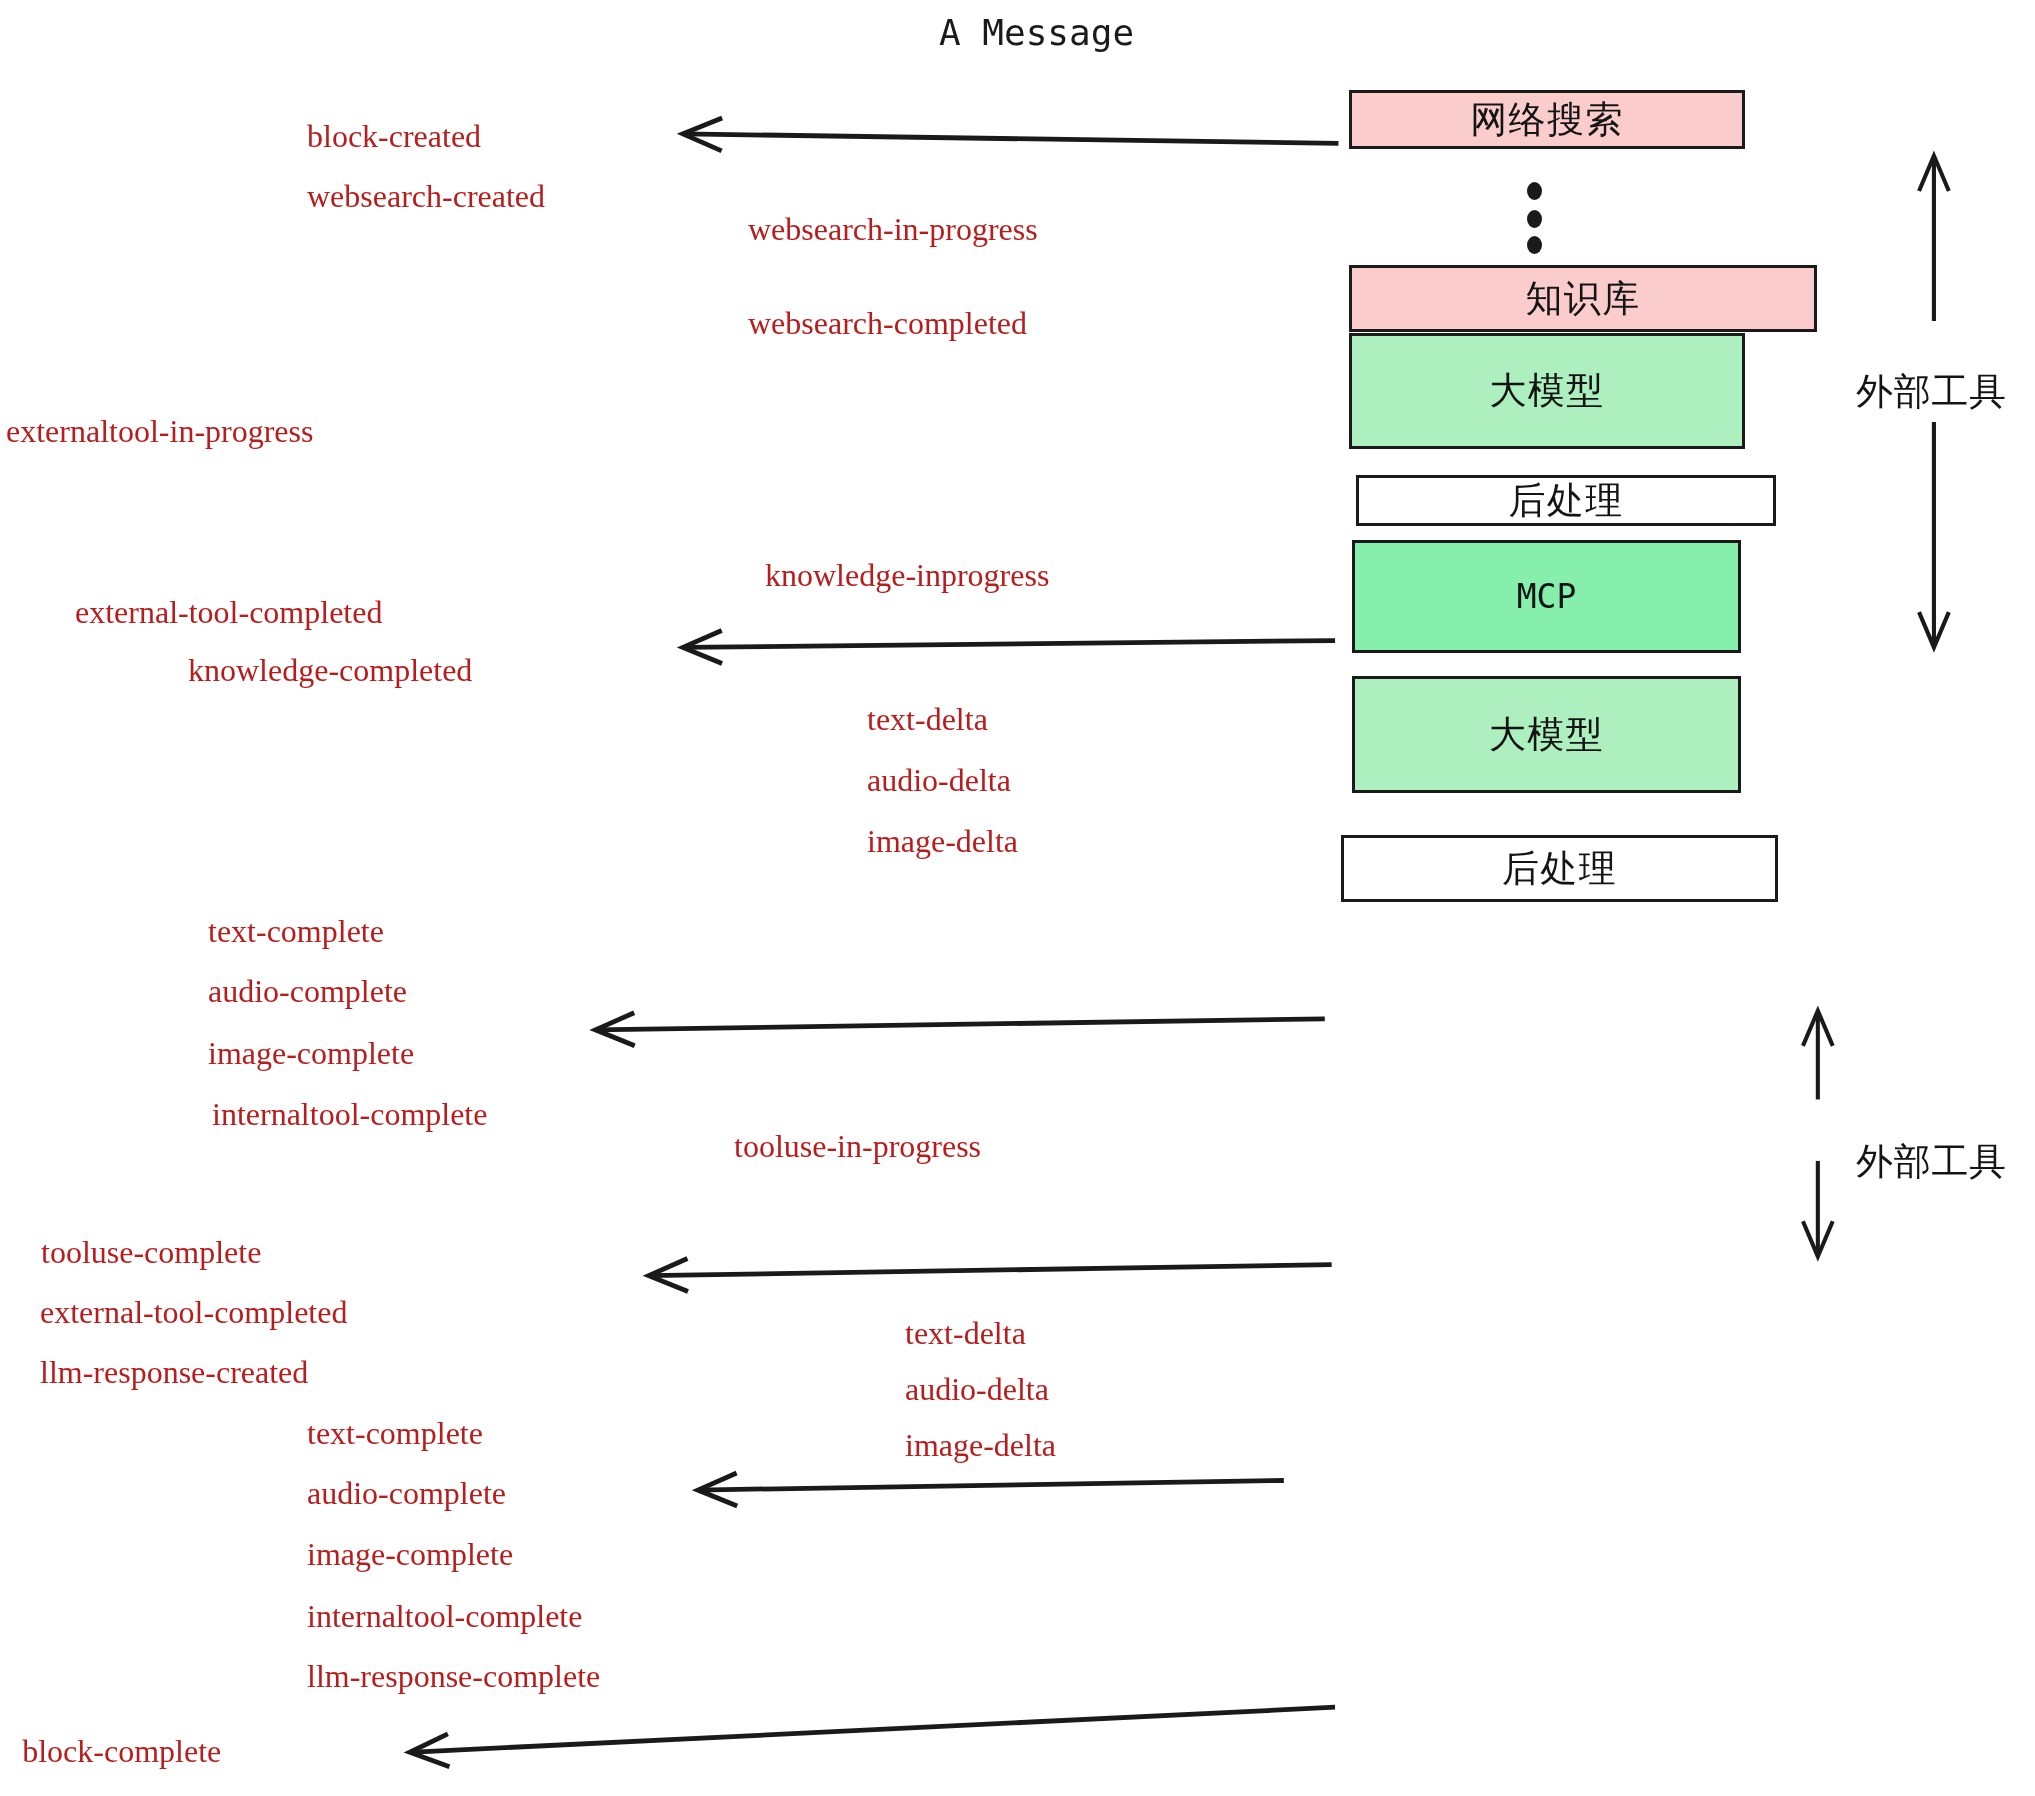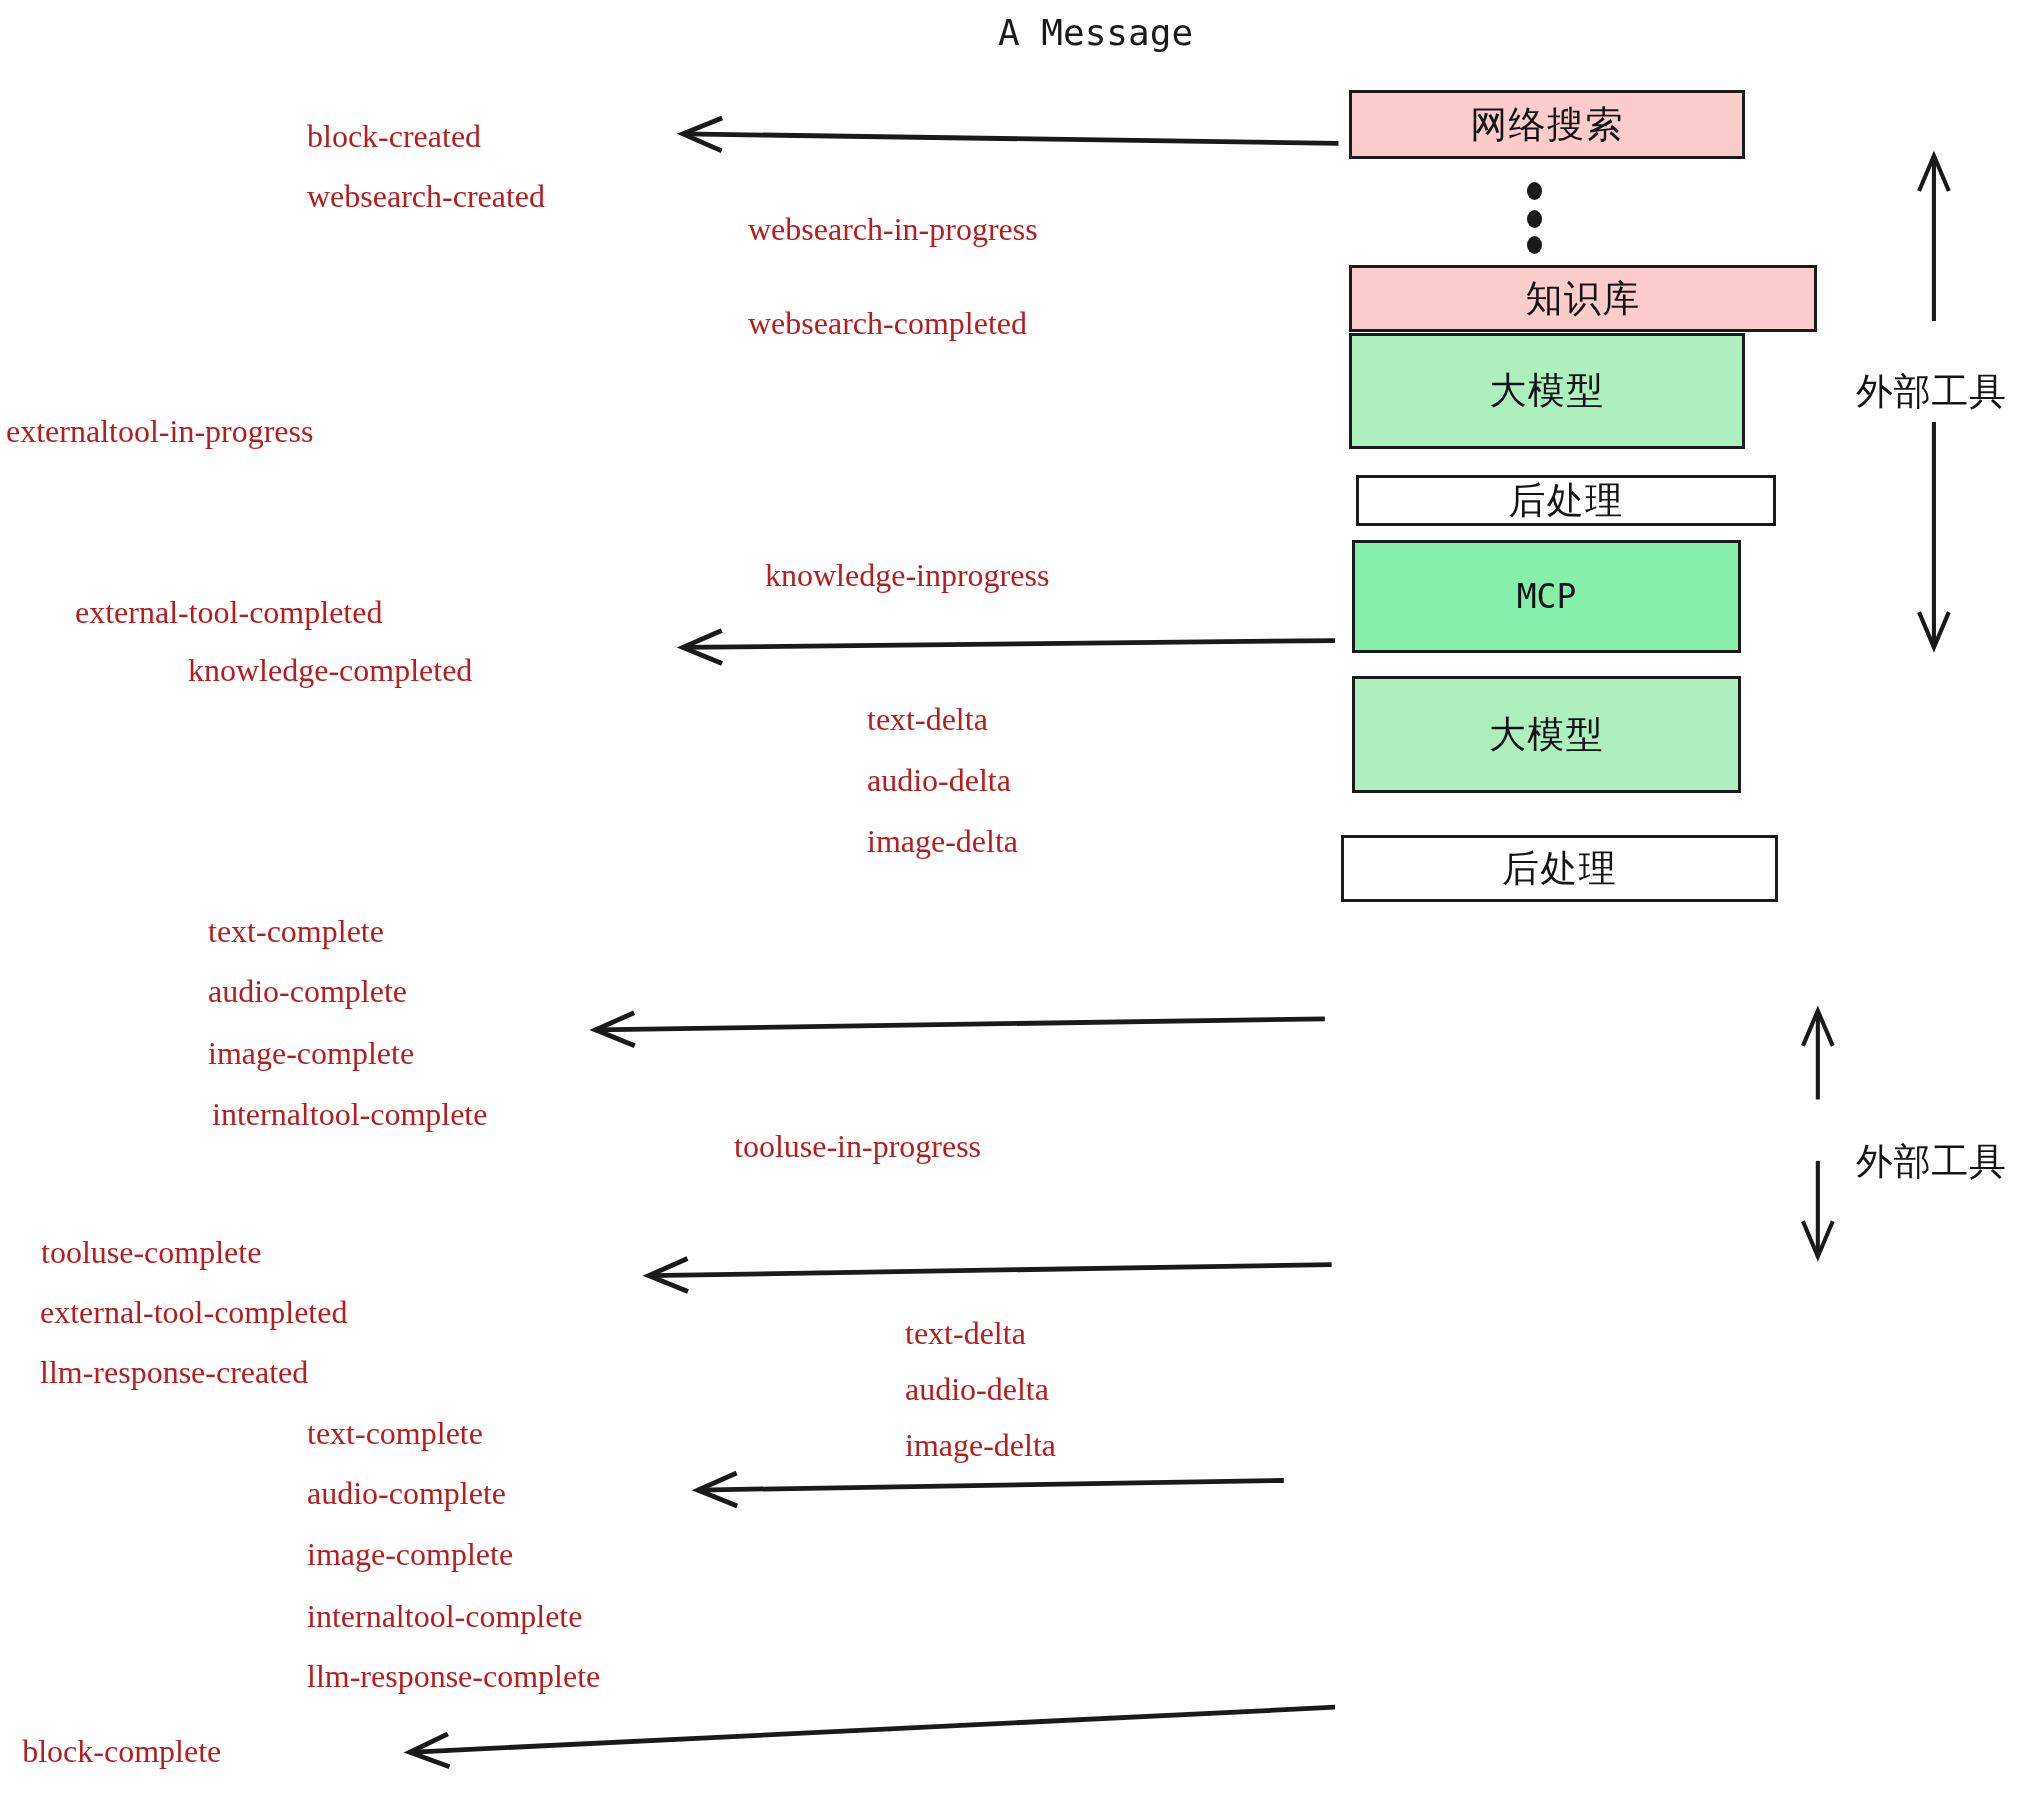--- a/index.html
+++ b/index.html
@@ -45,21 +45,21 @@
     font-family:"DejaVu Sans","Liberation Sans",sans-serif;
     font-size:37px;color:#141414;white-space:nowrap;letter-spacing:0.7px;
   }
   svg.ov{position:absolute;left:0;top:0;width:2035px;height:1796px;pointer-events:none;}
 </style>
 </head>
 <body>
 
 <div id="root">
 
-  <div class="title" style="left:998px;top:12.3px;">A Message</div>
+  <div class="title" style="left:939px;top:12.3px;">A Message</div>
 
   <svg class="ov" viewBox="0 0 2980 2630">
     <g id="flow-arrows-g">
         <line x1="1960" y1="210" x2="1000" y2="196" stroke="#1A1A1A" stroke-width="7" stroke-linecap="butt"></line>
         <path d="M 1056.7476485008137 220.97407434977492 L 1000 196 L 1057.4517717995802 172.69133386293916" fill="none" stroke="#1A1A1A" stroke-width="7" stroke-linecap="butt" stroke-linejoin="miter"></path>
         <line x1="1955" y1="938" x2="1000" y2="948" stroke="#1A1A1A" stroke-width="7" stroke-linecap="butt"></line>
         <path d="M 1057.3554534095622 971.5446801673654 L 1000 948 L 1056.8498489344315 923.2594527923833" fill="none" stroke="#1A1A1A" stroke-width="7" stroke-linecap="butt" stroke-linejoin="miter"></path>
         <line x1="1940" y1="1492" x2="872" y2="1508" stroke="#1A1A1A" stroke-width="7" stroke-linecap="butt"></line>
         <path d="M 929.4610406782277 1531.2858069255728 L 872 1508 L 928.7377079961616 1483.0033503976574" fill="none" stroke="#1A1A1A" stroke-width="7" stroke-linecap="butt" stroke-linejoin="miter"></path>
         <line x1="1950" y1="1852" x2="950" y2="1868" stroke="#1A1A1A" stroke-width="7" stroke-linecap="butt"></line>
@@ -75,21 +75,21 @@
         <line x1="2832" y1="618" x2="2832" y2="948" stroke="#1A1A1A" stroke-width="6" stroke-linecap="butt"></line>
         <path d="M 2853.8074271692844 896.4205843358384 L 2832 948 L 2810.1925728307156 896.4205843358384" fill="none" stroke="#1A1A1A" stroke-width="6" stroke-linecap="butt" stroke-linejoin="miter"></path>
         <line x1="2662" y1="1610" x2="2662" y2="1480" stroke="#1A1A1A" stroke-width="6" stroke-linecap="butt"></line>
         <path d="M 2640.1925728307156 1531.5794156641616 L 2662 1480 L 2683.8074271692844 1531.5794156641616" fill="none" stroke="#1A1A1A" stroke-width="6" stroke-linecap="butt" stroke-linejoin="miter"></path>
         <line x1="2662" y1="1700" x2="2662" y2="1840" stroke="#1A1A1A" stroke-width="6" stroke-linecap="butt"></line>
         <path d="M 2683.8074271692844 1788.4205843358384 L 2662 1840 L 2640.1925728307156 1788.4205843358384" fill="none" stroke="#1A1A1A" stroke-width="6" stroke-linecap="butt" stroke-linejoin="miter"></path>
       </g>
   </svg>
 
   <div id="boxes-layer">
-      <div class="box" style="left: 1349px; top: 90px; width: 396px; height: 69px; background: rgb(250, 204, 204); border-color: rgb(26, 26, 26);">网络搜索</div>
+      <div class="box" style="left: 1349px; top: 90px; width: 396px; height: 59px; background: rgb(250, 204, 204); border-color: rgb(26, 26, 26);">网络搜索</div>
       <div class="box" style="left: 1349px; top: 265px; width: 468px; height: 67px; background: rgb(250, 204, 204); border-color: rgb(26, 26, 26);">知识库</div>
       <div class="box" style="left: 1349px; top: 333px; width: 396px; height: 116px; background: rgb(174, 239, 191); border-color: rgb(26, 26, 26);">大模型</div>
       <div class="box" style="left: 1356px; top: 475px; width: 420px; height: 51px; background: rgb(255, 255, 255); border-color: rgb(26, 26, 26);">后处理</div>
       <div class="box mono" style="left: 1352px; top: 540px; width: 389px; height: 113px; background: #86efac; border-color: rgb(26, 26, 26);">MCP</div>
       <div class="box" style="left: 1352px; top: 676px; width: 389px; height: 117px; background: rgb(174, 239, 191); border-color: rgb(26, 26, 26);">大模型</div>
       <div class="box" style="left: 1341px; top: 835px; width: 437px; height: 67px; background: rgb(255, 255, 255); border-color: rgb(26, 26, 26);">后处理</div>
     </div>
   <div id="dots-layer">
       <div class="dot" style="left: 1527px; top: 182px;"></div>
       <div class="dot" style="left: 1527px; top: 210px;"></div>

